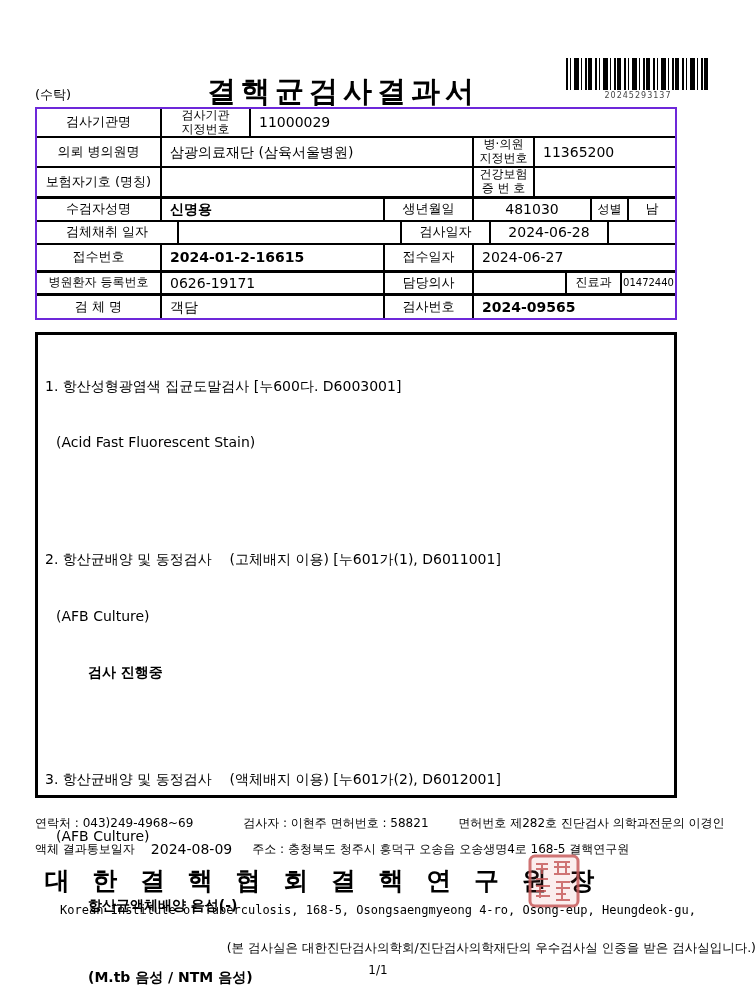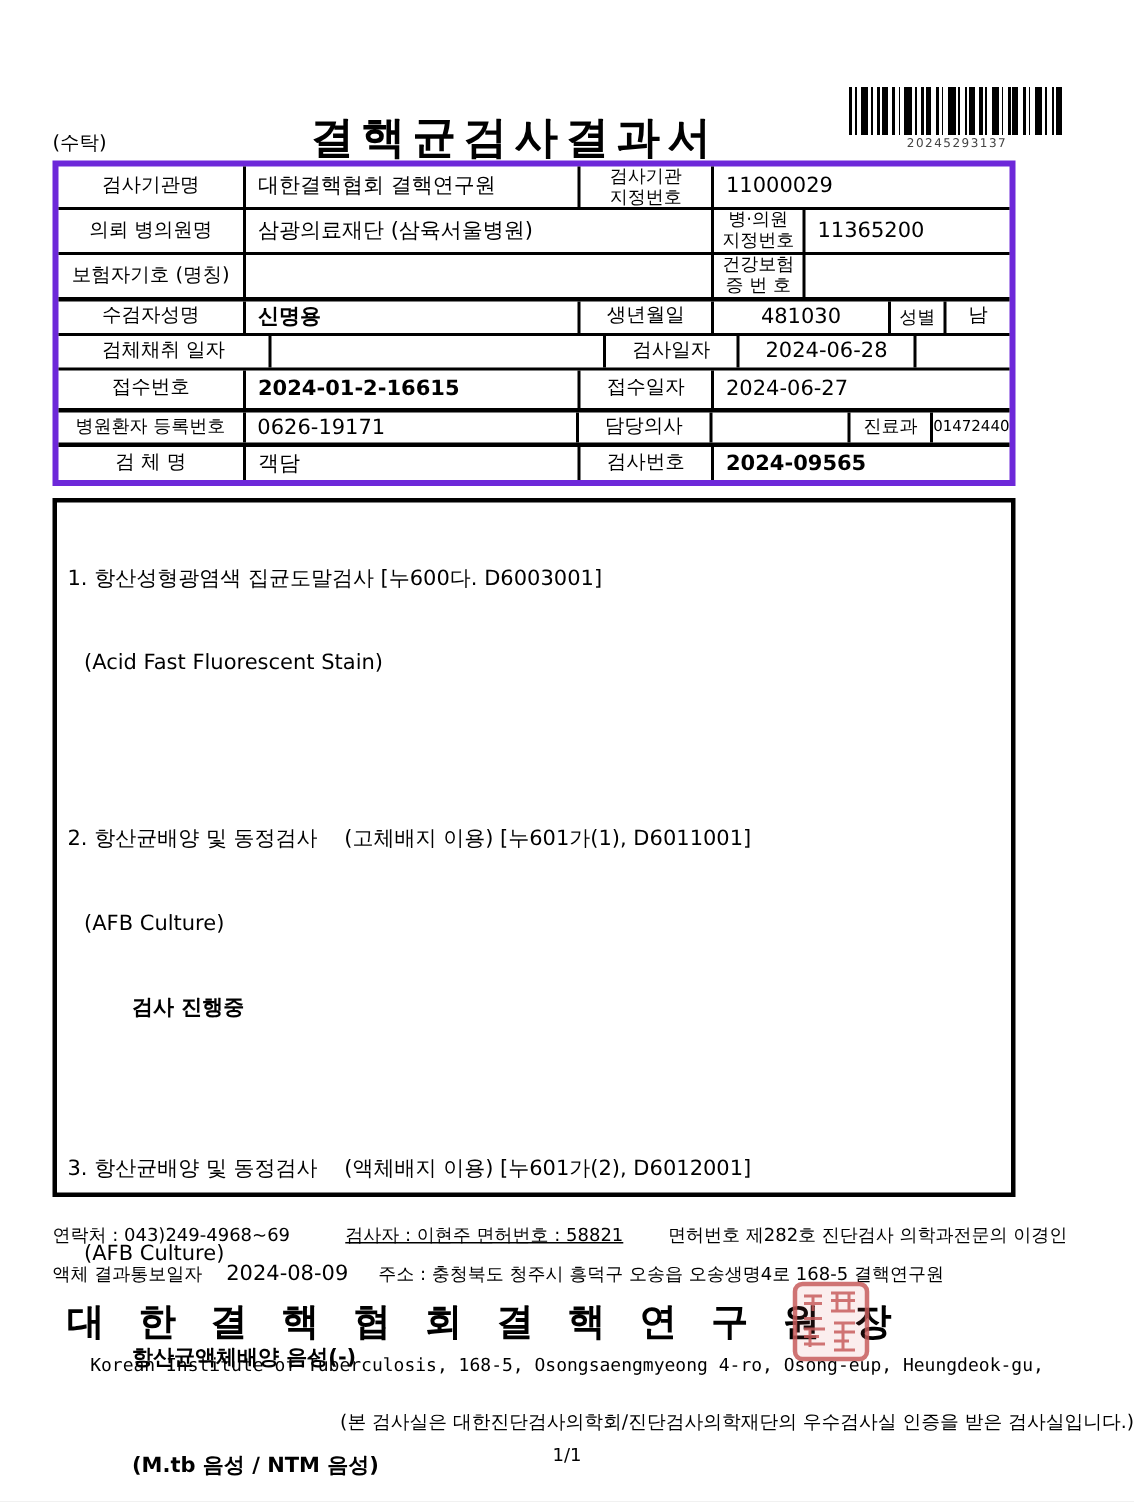--- a/index.html
+++ b/index.html
@@ -18,21 +18,21 @@
   .barcode-wrap { position:absolute; left:566px; top:58px; width:144px; }
   .barcode {
     height:32px; width:100%;
     background:repeating-linear-gradient(90deg,
       #000 0 2px, #fff 2px 4px, #000 4px 5px, #fff 5px 8px,
       #000 8px 13px, #fff 13px 15px, #000 15px 16px, #fff 16px 19px,
       #000 19px 21px, #fff 21px 22px, #000 22px 26px, #fff 26px 29px);
   }
   .barcode-num { text-align:center; font-size:8px; color:#444; letter-spacing:1px; margin-top:1px; }
   
-  .info-table { position:absolute; left:35px; top:107px; width:642px; border:4px solid #6d28d9; background:#fff; }
+  .info-table { position:absolute; left:35px; top:107px; width:642px; border:2px solid #6d28d9; background:#fff; }
   .row { display:flex; border-bottom:2px solid #000; }
   .row.thick { border-bottom:3px solid #000; }
   .row:last-child { border-bottom:none; }
   .c { border-right:2px solid #000; display:flex; align-items:center; justify-content:center;
        font-size:13px; text-align:center; line-height:1.15; }
   .c.pre { white-space:pre-line; font-size:12px; }
   .c.v { justify-content:flex-start; padding-left:8px; font-size:14px; text-align:left; }
   .c.center { justify-content:center; padding-left:0; }
   .c.last { border-right:none; flex:1; }
   .c.b { font-weight:bold; }
@@ -42,21 +42,21 @@
   .results-box {
     position:absolute; left:35px; top:332px; width:642px; height:466px;
     border:3px solid #000; background:#fff; font-size:14px; padding:4px 10px 0 7px;
     white-space:pre-wrap; line-height:1.35;
   }
   .res-sub { padding-left:11px; }
   .res-val { padding-left:43px; font-weight:bold; }
   .mt-a{margin-top:60px}.mt-b{margin-top:50px}.mt-c{margin-top:13px}.mt-d{margin-top:15px}
   
   .foot-line1 { position:absolute; left:35px; top:815px; font-size:12px; width:700px; }
-  .foot-line1 .seg2 { margin-left:33px;text-decoration:underline; }
+  .foot-line1 .seg2 { margin-left:46px; }
   .foot-line1 .seg3 { margin-left:26px; }
   .foot-line2 { position:absolute; left:35px; top:841px; font-size:12px; display:flex; align-items:flex-start; }
   .foot-line2 .rpt-date { margin-left:16px; font-size:14px; }
   .foot-line2 .addr { margin-left:20px; }
   .org-title {
     position:absolute; left:0; right:110px; top:864px; text-align:center;
     font-size:25px; font-weight:bold; letter-spacing:7px; white-space:nowrap;
   }
   .seal { position:absolute; left:528px; top:854px; width:52px; height:54px; opacity:.85; }
   .eng1 { position:absolute; left:0; right:0; top:903px; text-align:center;
@@ -75,21 +75,20 @@
   <div class="doc-title">결핵균검사결과서</div>
 
   <div class="barcode-wrap">
     <div class="barcode"></div>
     <div class="barcode-num">20245293137</div>
   </div>
 
   <div class="info-table">
     <div class="row h31">
       <div class="c" style="width:125px">검사기관명</div>
-      <div class="c v" style="width:223px">대한결핵협회 결핵연구원</div>
       <div class="c pre" style="width:89px">검사기관
 지정번호</div>
       <div class="c v last">11000029</div>
     </div>
     <div class="row h32">
       <div class="c" style="width:125px">의뢰 병의원명</div>
       <div class="c v" style="width:312px">삼광의료재단 (삼육서울병원)</div>
       <div class="c pre" style="width:61px">병·의원
 지정번호</div>
       <div class="c v last">11365200</div>

